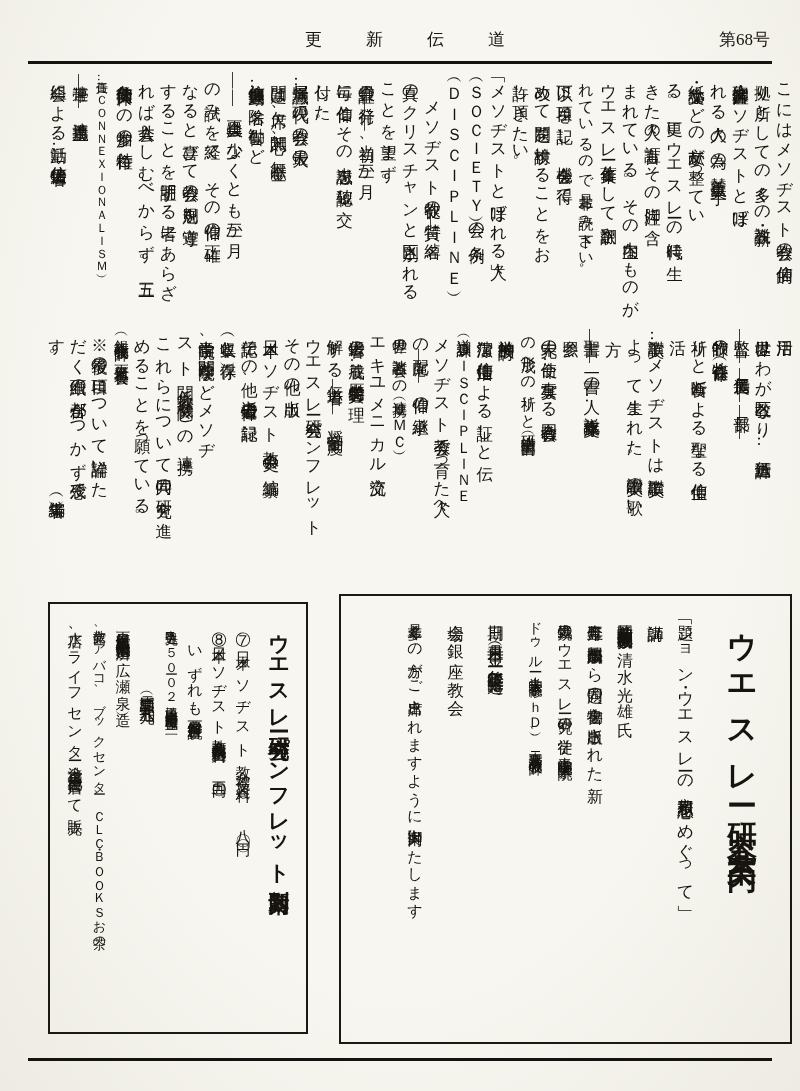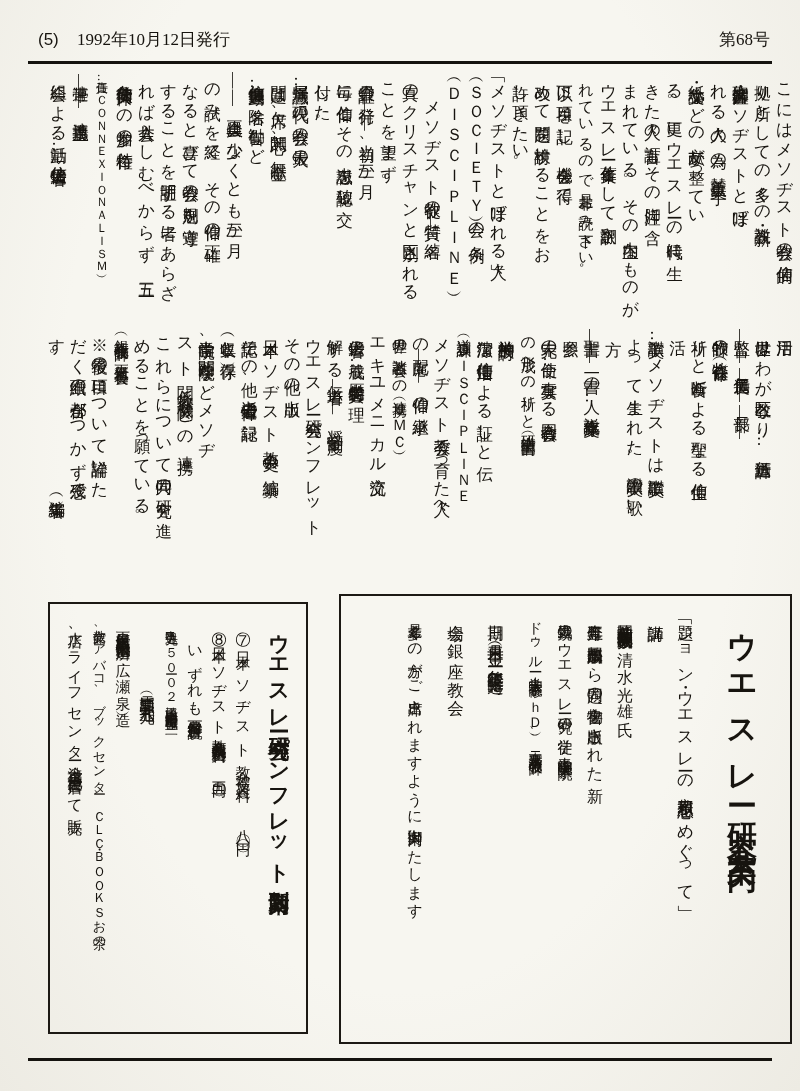--- a/index.html
+++ b/index.html
@@ -48,24 +48,21 @@
   #lbox .vcol{line-height:24px;font-size:15px;}
   #lbox .vcol-title{
     font-size:21px;line-height:32px;letter-spacing:1px;
     margin-block-start:3px;margin-block-end:8px;
   }
 </style>
 </head>
 <body>
 
 <div class="abs" id="header">
-  <span class="abs" id="hdr-left">
-    <span class="pgno">(5)</span>
-    <span>1992年10月12日発行</span>
-  </span>
+  <span class="abs" id="hdr-title">更新伝道</span>
   <span class="abs" id="hdr-issue">第68号</span>
 </div>
 <div class="abs" id="rule-top"></div>
 
 <div class="abs band" id="band1">
     <div class="vcol" style="letter-spacing: 1px;">こにはメソヂスト教会の信仰的</div>
     <div class="vcol" style="letter-spacing: 1px;">拠り所としての多くの説教・新</div>
     <div class="vcol" style="letter-spacing: 1px;">約聖書注解・メソヂストと呼ば</div>
     <div class="vcol" style="letter-spacing: 2.38462px;">れる人々の為の賛美歌集・手</div>
     <div class="vcol" style="letter-spacing: 1px;">紙・論文などの文献が整ってい</div>

